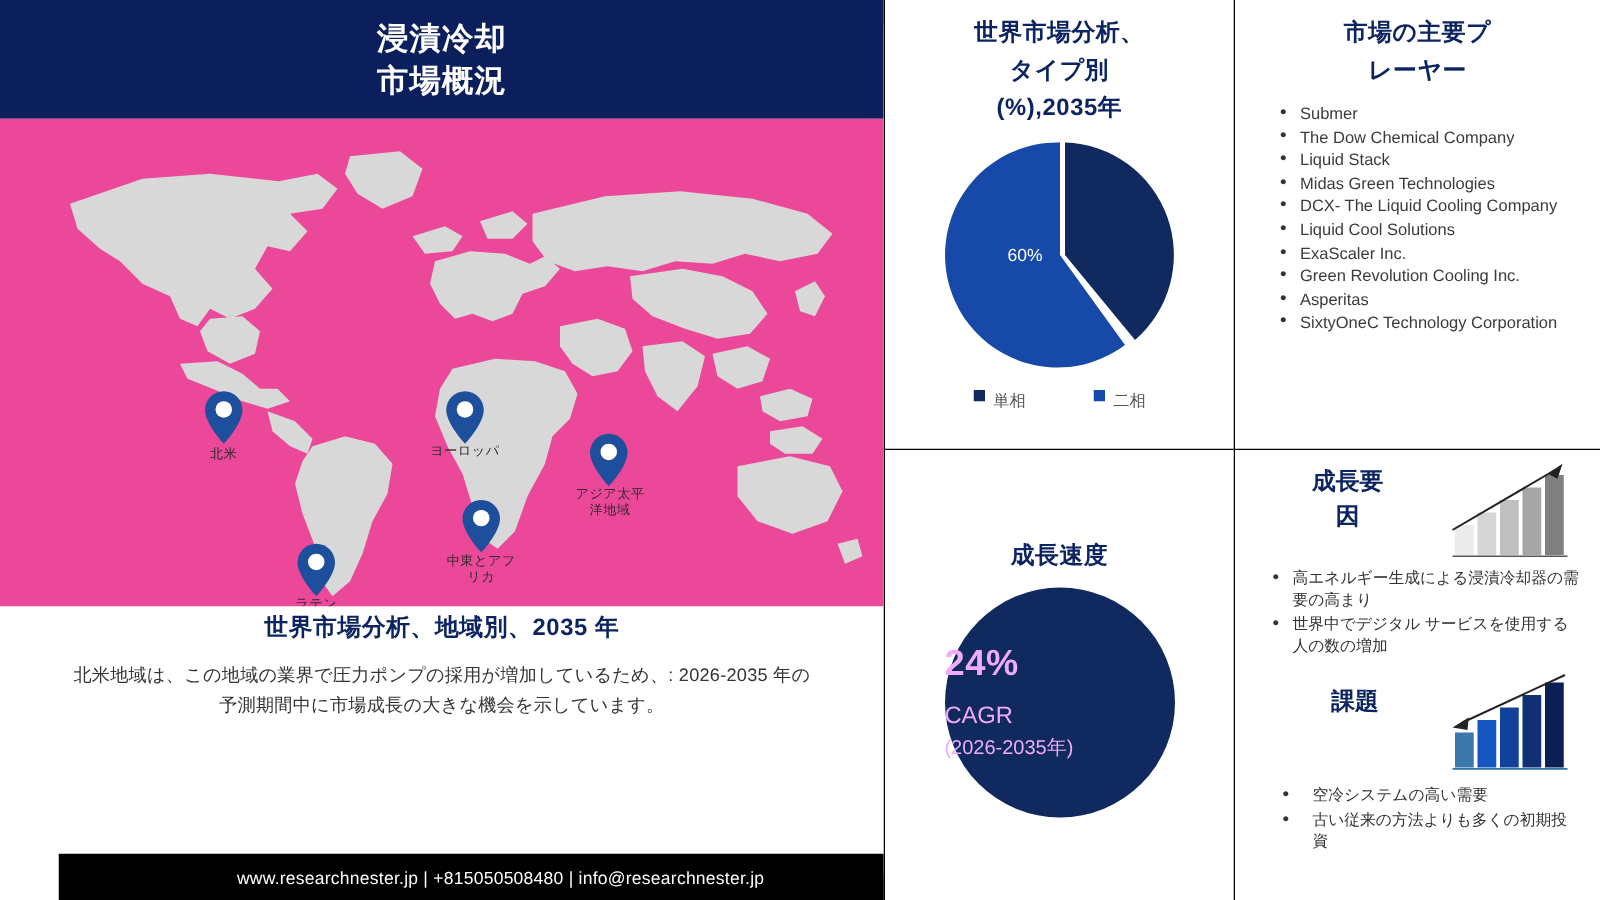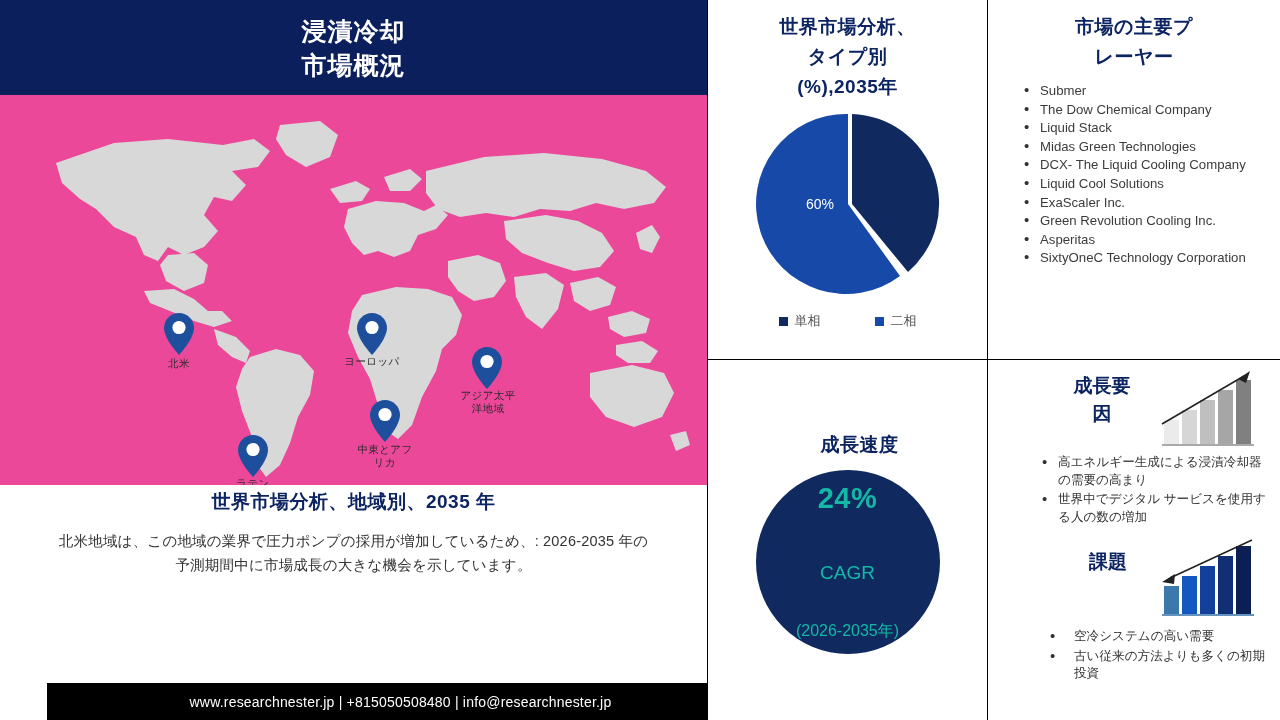--- a/index.html
+++ b/index.html
@@ -100,40 +100,40 @@
     background: #ffffff;
     border-radius: 21px;
   }
   .cell {
     position: relative;
     background: #ffffff;
     border-left: 1px solid #000;
     border-bottom: 1px solid #000;
     overflow: hidden;
   }
-  .cell.no-bottom { border-bottom: none; padding-left: 24px; }
+  .cell.no-bottom { border-bottom: none; }
 
   .cell-title {
     text-align: center;
     color: #0c2461;
     font-weight: bold;
     font-size: 19px;
     line-height: 30px;
     padding-top: 12px;
     letter-spacing: 0.5px;
   }
 
   
   .pie-wrap { position: relative; width: 100%; height: 200px; margin-top: 2px; }
   .pie-legend {
     display: flex; justify-content: center; gap: 54px;
     margin-top: 8px;
     font-size: 13px; color: #555;
   }
-  .legend-item { display: flex; align-items: center; gap: 7px; }
+  .legend-item { display: flex; gap: 7px; }
   .legend-swatch { width: 9px; height: 9px; display: inline-block; }
 
   
   .players-list {
     list-style: none;
     margin: 10px 16px 0 36px;
     color: #3b3b3b;
   }
   .players-list li {
     position: relative;
@@ -150,23 +150,22 @@
   
   .cagr-title { margin-top: 58px; }
   .cagr-circle {
     position: absolute;
     left: 50%; transform: translateX(-50%);
     top: 110px;
     width: 184px; height: 184px;
     border-radius: 50%;
     background: #10295e;
     display: flex; flex-direction: column;
-    align-items: center; justify-content: center;
-    color: #14b8a6;
-    gap: 33px;
+    align-items: flex-start; justify-content: center;
+    color: #f0abfc;
   }
   .cagr-pct { font-size: 29px; font-weight: bold; letter-spacing: 0.5px; }
   .cagr-label { font-size: 19px; margin-top: 14px; font-weight: 400; }
   .cagr-years { font-size: 16px; margin-top: 4px; }
 
   
   .block-head { position: relative; height: 92px; }
   .block-title {
     position: absolute;
     left: 44px; top: 12px;

